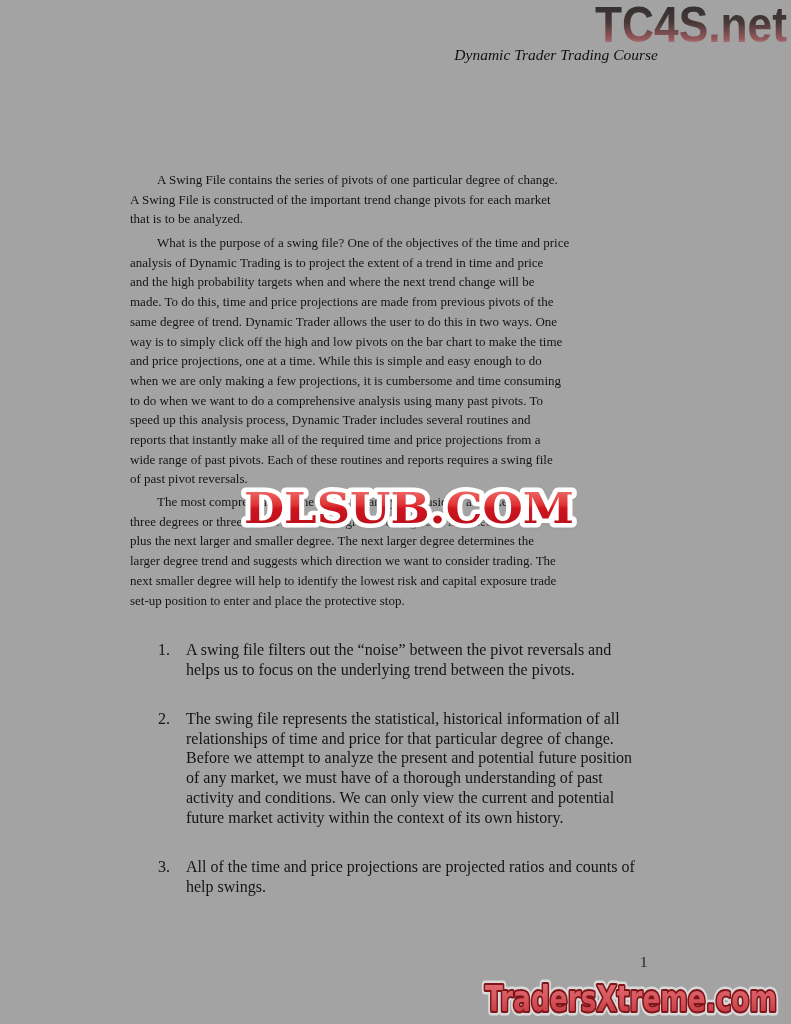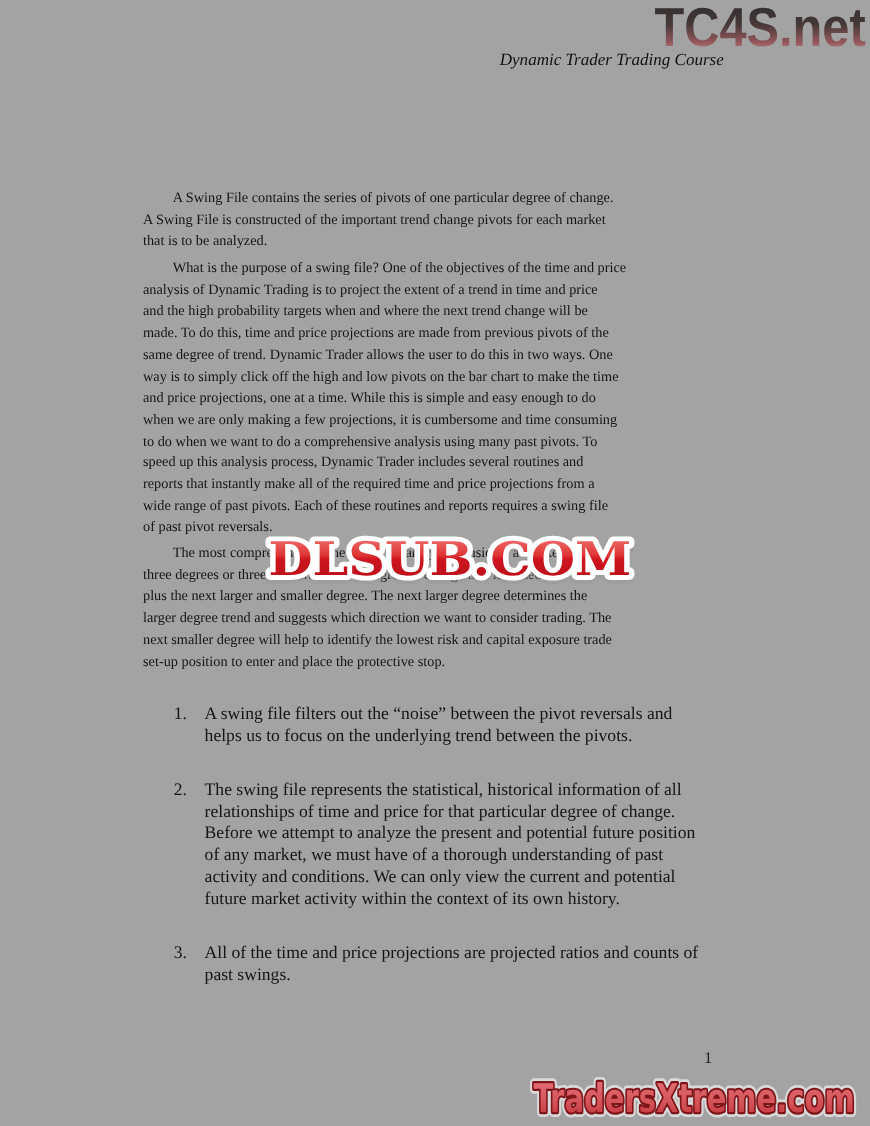--- a/index.html
+++ b/index.html
@@ -114,21 +114,21 @@
     <span class="li-text">The swing file represents the statistical, historical information of all
 relationships of time and price for that particular degree of change.
 Before we attempt to analyze the present and potential future position
 of any market, we must have of a thorough understanding of past
 activity and conditions. We can only view the current and potential
 future market activity within the context of its own history.</span>
   </div>
   <div class="list-item li-3">
     <span class="li-num">3.</span>
     <span class="li-text">All of the time and price projections are projected ratios and counts of
-past swings.</span>
+help swings.</span>
   </div>
 
   <div class="page-number">1</div>
 
   <svg class="footer-logo" viewBox="0 0 306 48" xmlns="http://www.w3.org/2000/svg">
     <defs>
       <linearGradient id="gradTX" x1="0" y1="0" x2="0" y2="1">
         <stop offset="0%" stop-color="#e4737a"></stop>
         <stop offset="55%" stop-color="#d4545a"></stop>
         <stop offset="100%" stop-color="#c23038"></stop>

